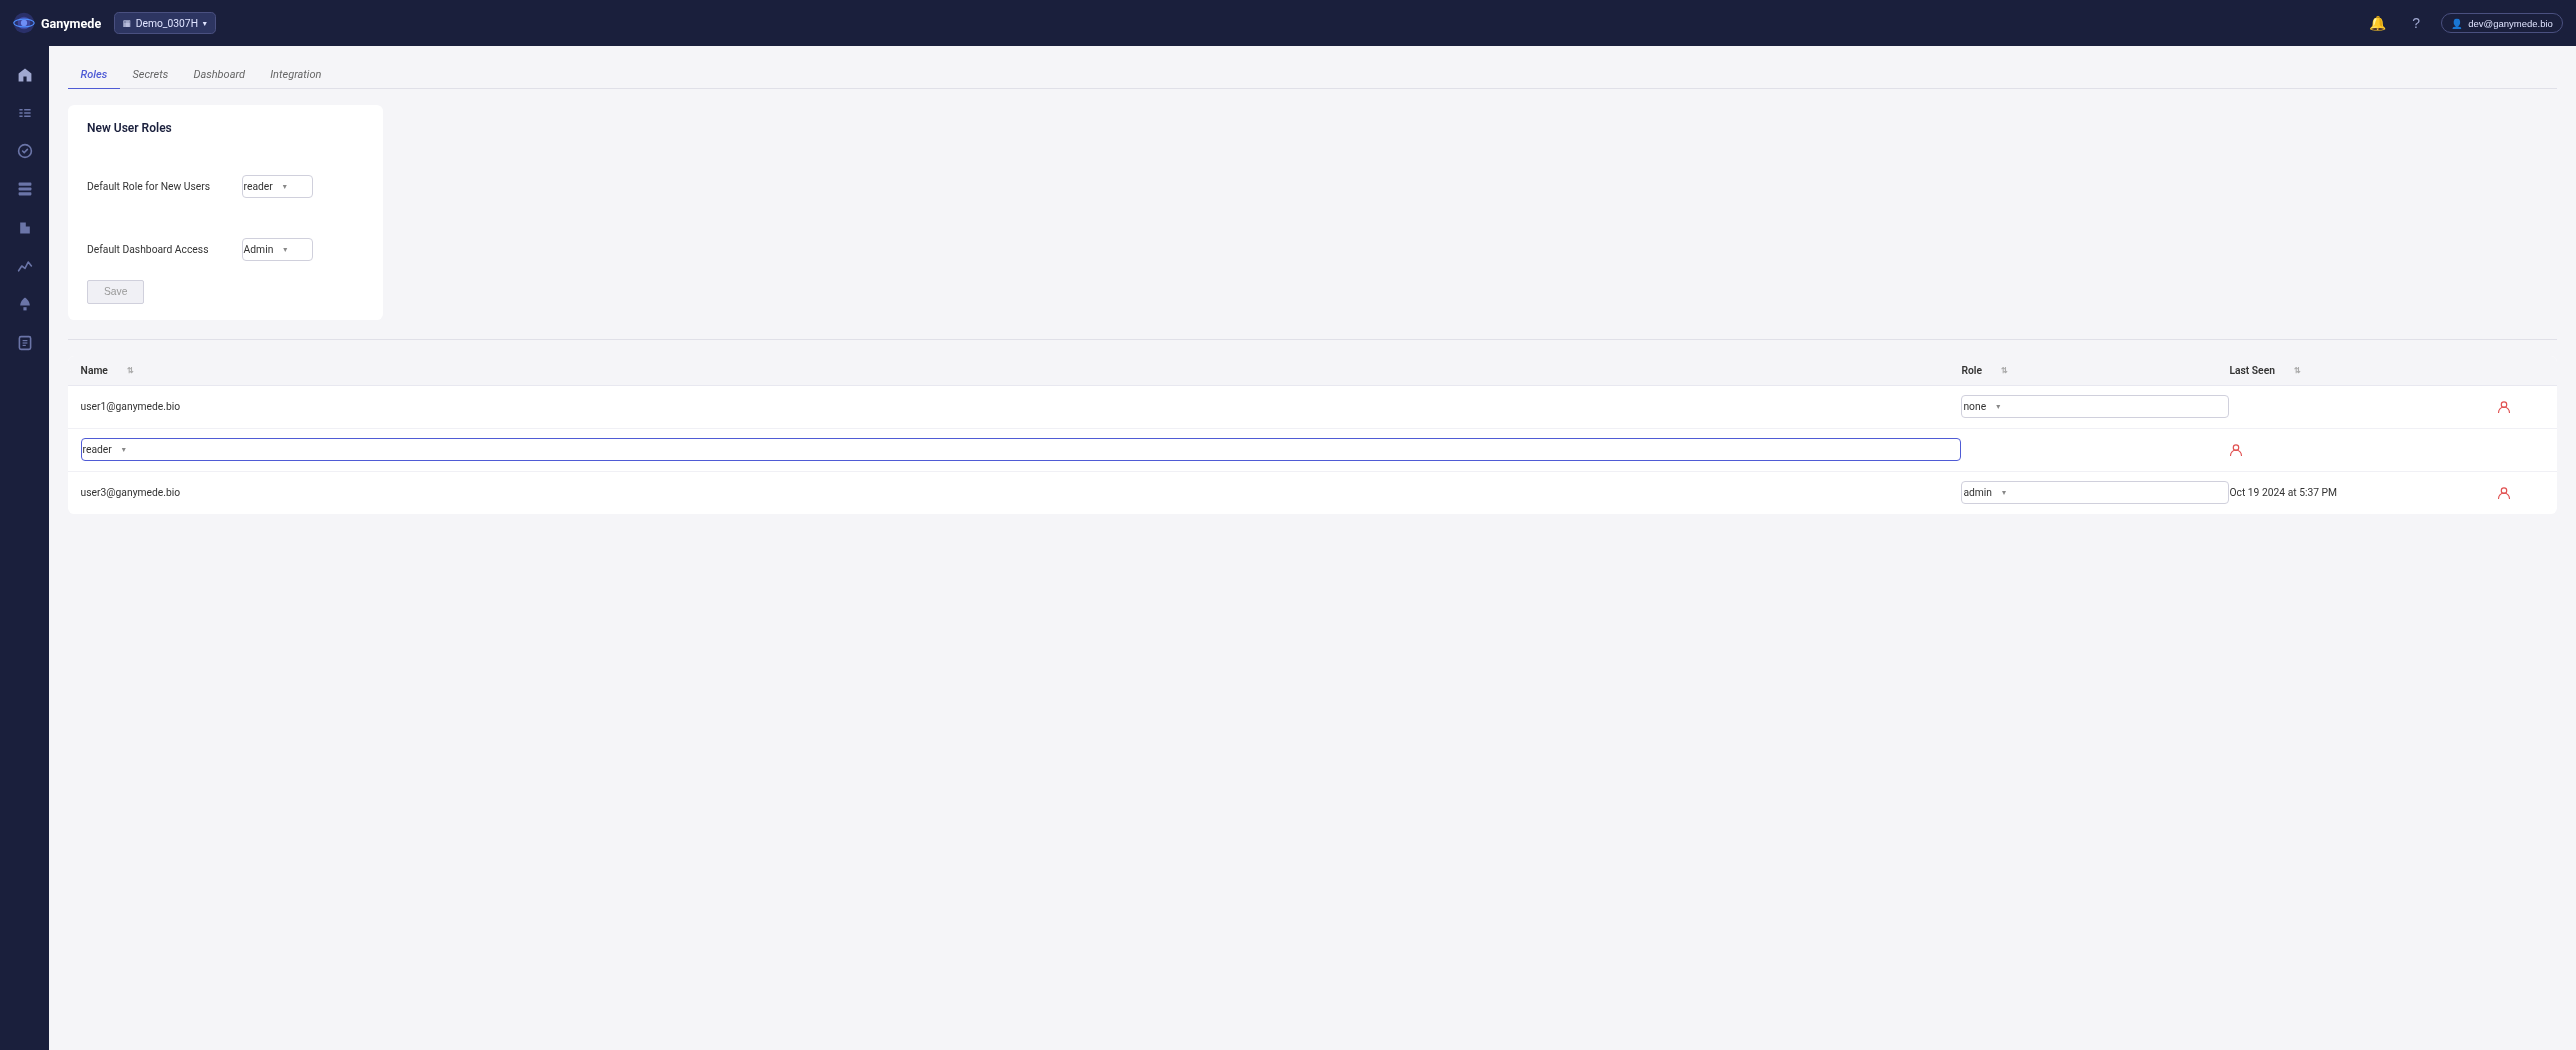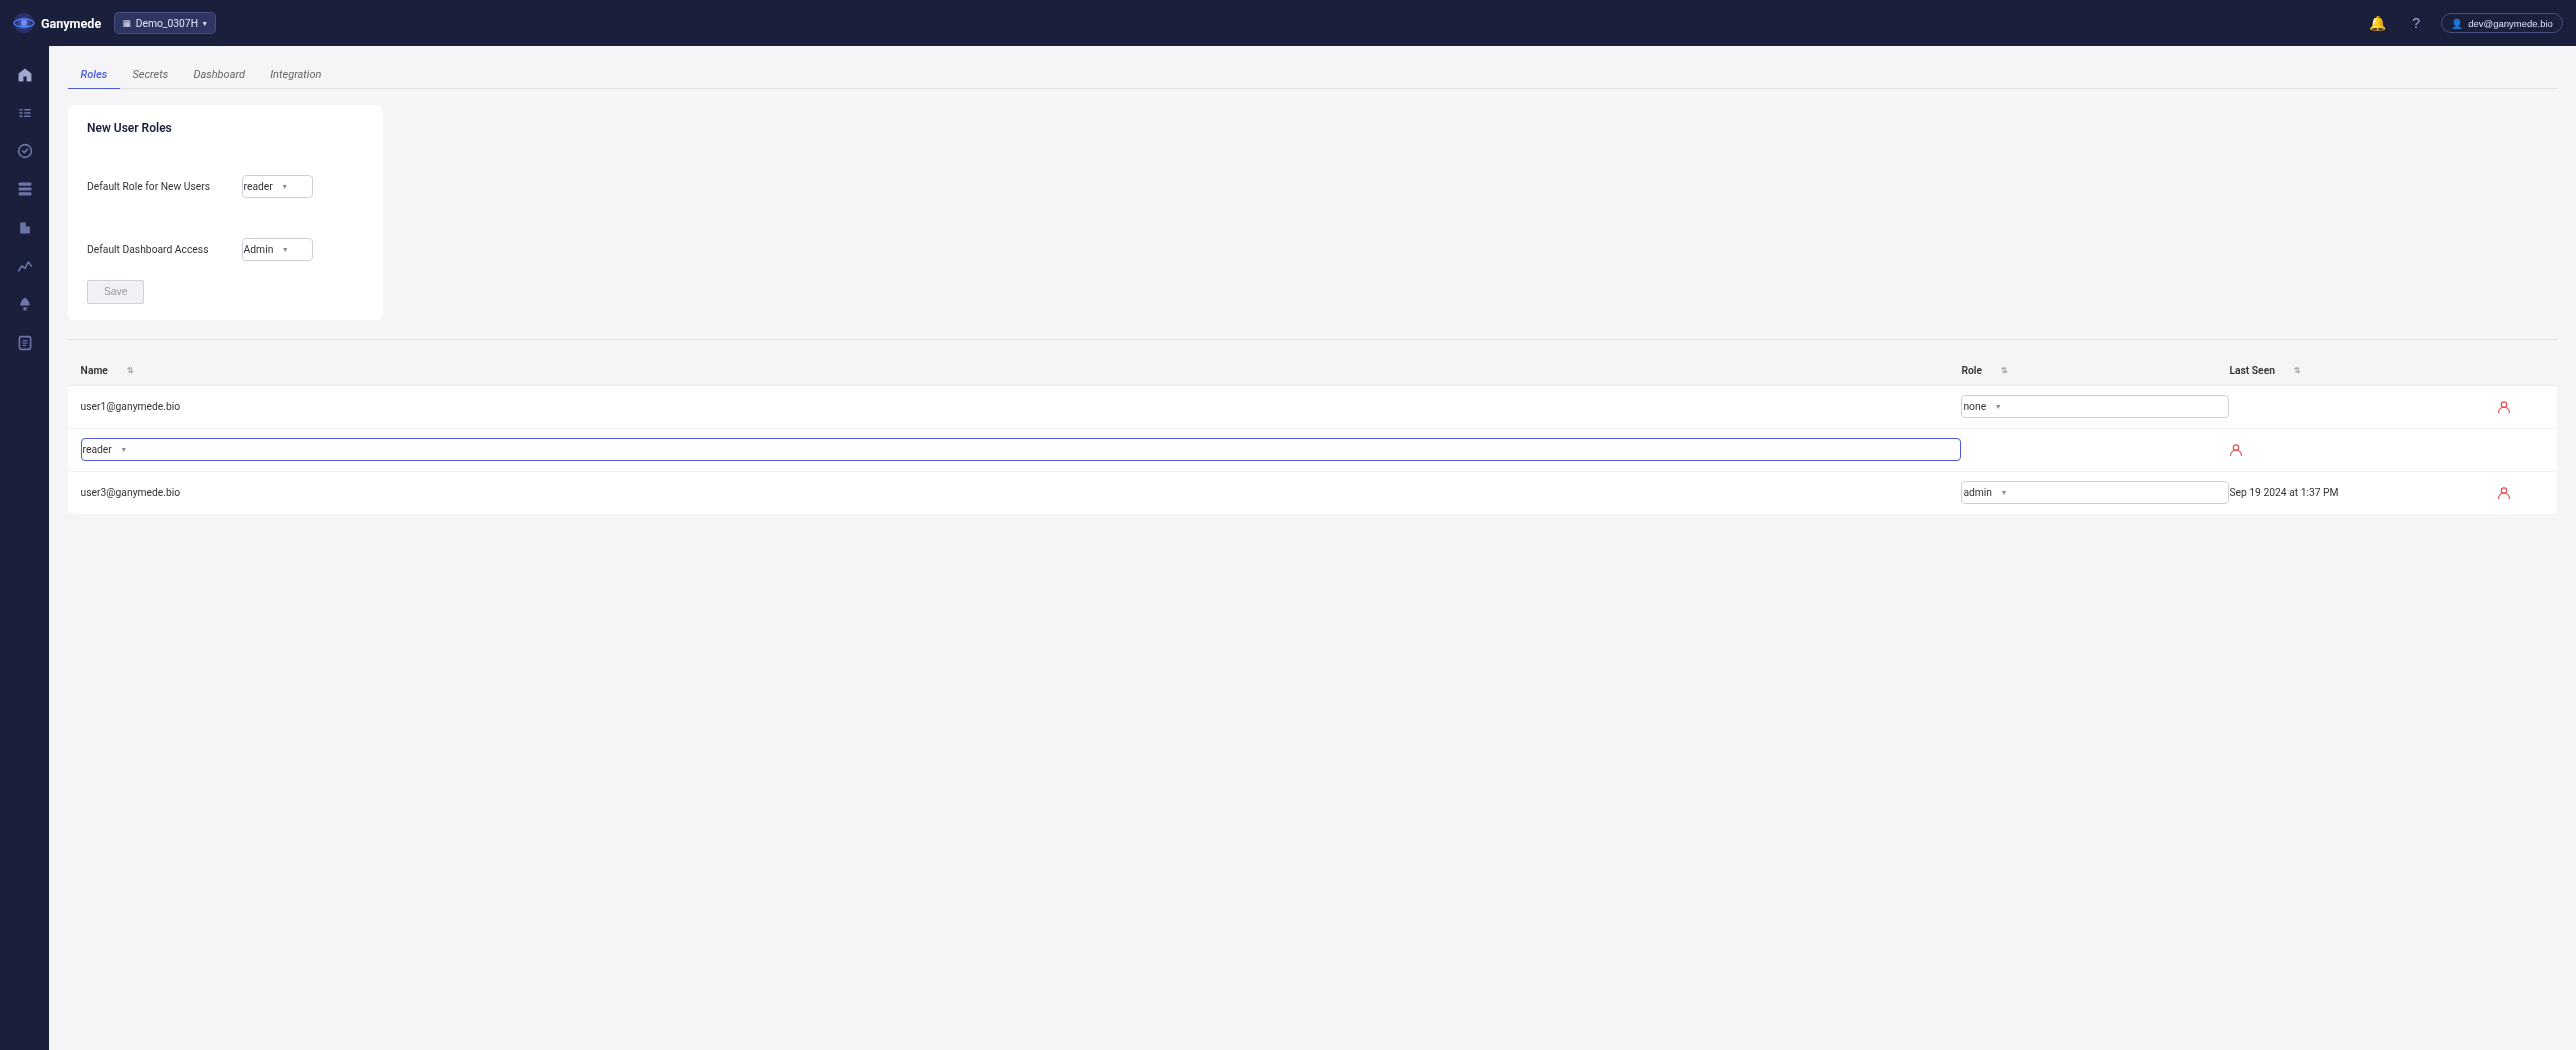--- a/index.html
+++ b/index.html
@@ -417,21 +417,21 @@
       </div>
 
       <div class="table-row">
         <div class="table-cell">user3@ganymede.bio</div>
         <div class="table-cell">
           <div class="select-dropdown">
             <span>admin</span>
             <span class="chevron">▾</span>
           </div>
         </div>
-        <div class="table-cell">Sep 19 2024 at 1:37 PM</div>
+        <div class="table-cell">Oct 19 2024 at 5:37 PM</div>
         <div class="table-cell">
           <button class="user-icon-btn">
             <svg width="14" height="14" viewBox="0 0 18 18" fill="none">
                 <circle cx="9" cy="6" r="3.5" stroke="#e05050" stroke-width="1.5"></circle>
                 <path d="M2 16c0-3.866 3.134-7 7-7s7 3.134 7 7" stroke="#e05050" stroke-width="1.5" stroke-linecap="round"></path>
               </svg>
           </button>
         </div>
       </div>
 

